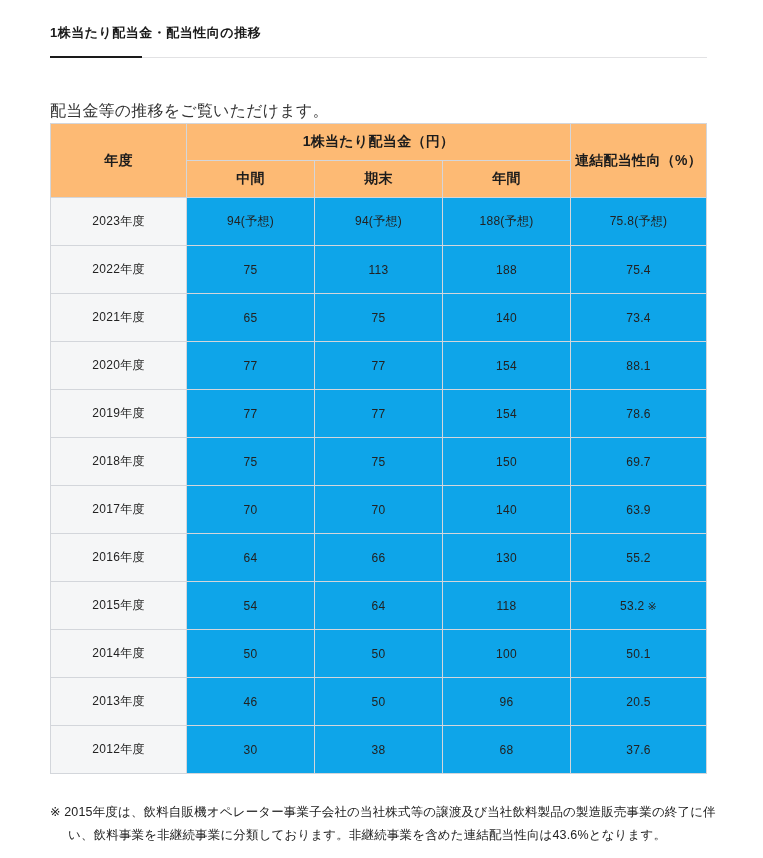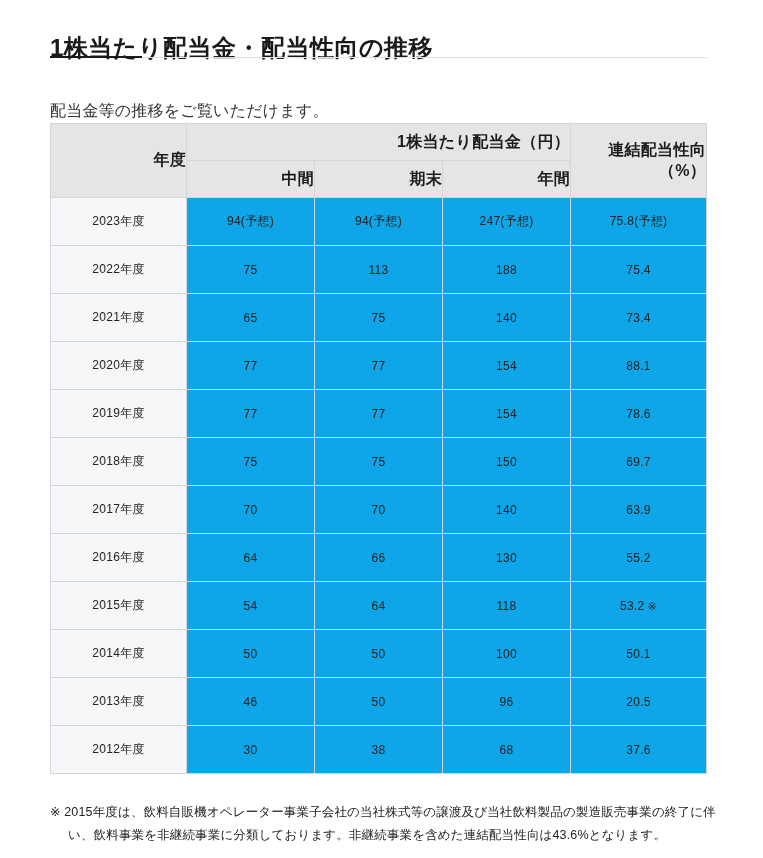--- a/index.html
+++ b/index.html
@@ -22,21 +22,21 @@
     width: 763px;
     height: 858px;
     box-sizing: border-box;
   }
 
   
   .page-title {
     position: absolute;
     left: 50px;
     top: 16px;
-    font-size: 24px;
+    font-size: 13px;
     font-weight: bold;
     letter-spacing: 0.5px;
     color: #1a1a1a;
     line-height: 1.3;
     white-space: nowrap;
   }
 
   .title-rule {
     position: absolute;
     left: 50px;
@@ -84,26 +84,25 @@
   table.dividend-table th,
   table.dividend-table td {
     border: 1px solid #d3d6db;
     text-align: center;
     vertical-align: middle;
     letter-spacing: 0.3px;
     padding: 0;
   }
 
   table.dividend-table thead th {
-    background: #e5e5e5;
+    background: #fdba74;
     color: #1c1c1c;
     font-weight: bold;
-    font-size: 16px;
+    font-size: 14px;
     height: 36px;
-    text-align: right;
   }
 
   th.col-year        { width: 135px; }
   th.col-interim     { width: 129px; }
   th.col-yearend     { width: 129px; }
   th.col-annual      { width: 129px; }
   th.col-payoutratio { width: 135px; }
 
   table.dividend-table tbody td {
     height: 47px;
@@ -160,21 +159,21 @@
           <th class="col-interim">中間</th>
           <th class="col-yearend">期末</th>
           <th class="col-annual">年間</th>
         </tr>
       </thead>
       <tbody id="table-body">
           <tr>
             <td class="year-cell">2023年度</td>
             <td>94(予想)</td>
             <td>94(予想)</td>
-            <td>247(予想)</td>
+            <td>188(予想)</td>
             <td>75.8(予想)</td>
           </tr>
           <tr>
             <td class="year-cell">2022年度</td>
             <td>75</td>
             <td>113</td>
             <td>188</td>
             <td>75.4</td>
           </tr>
           <tr>

